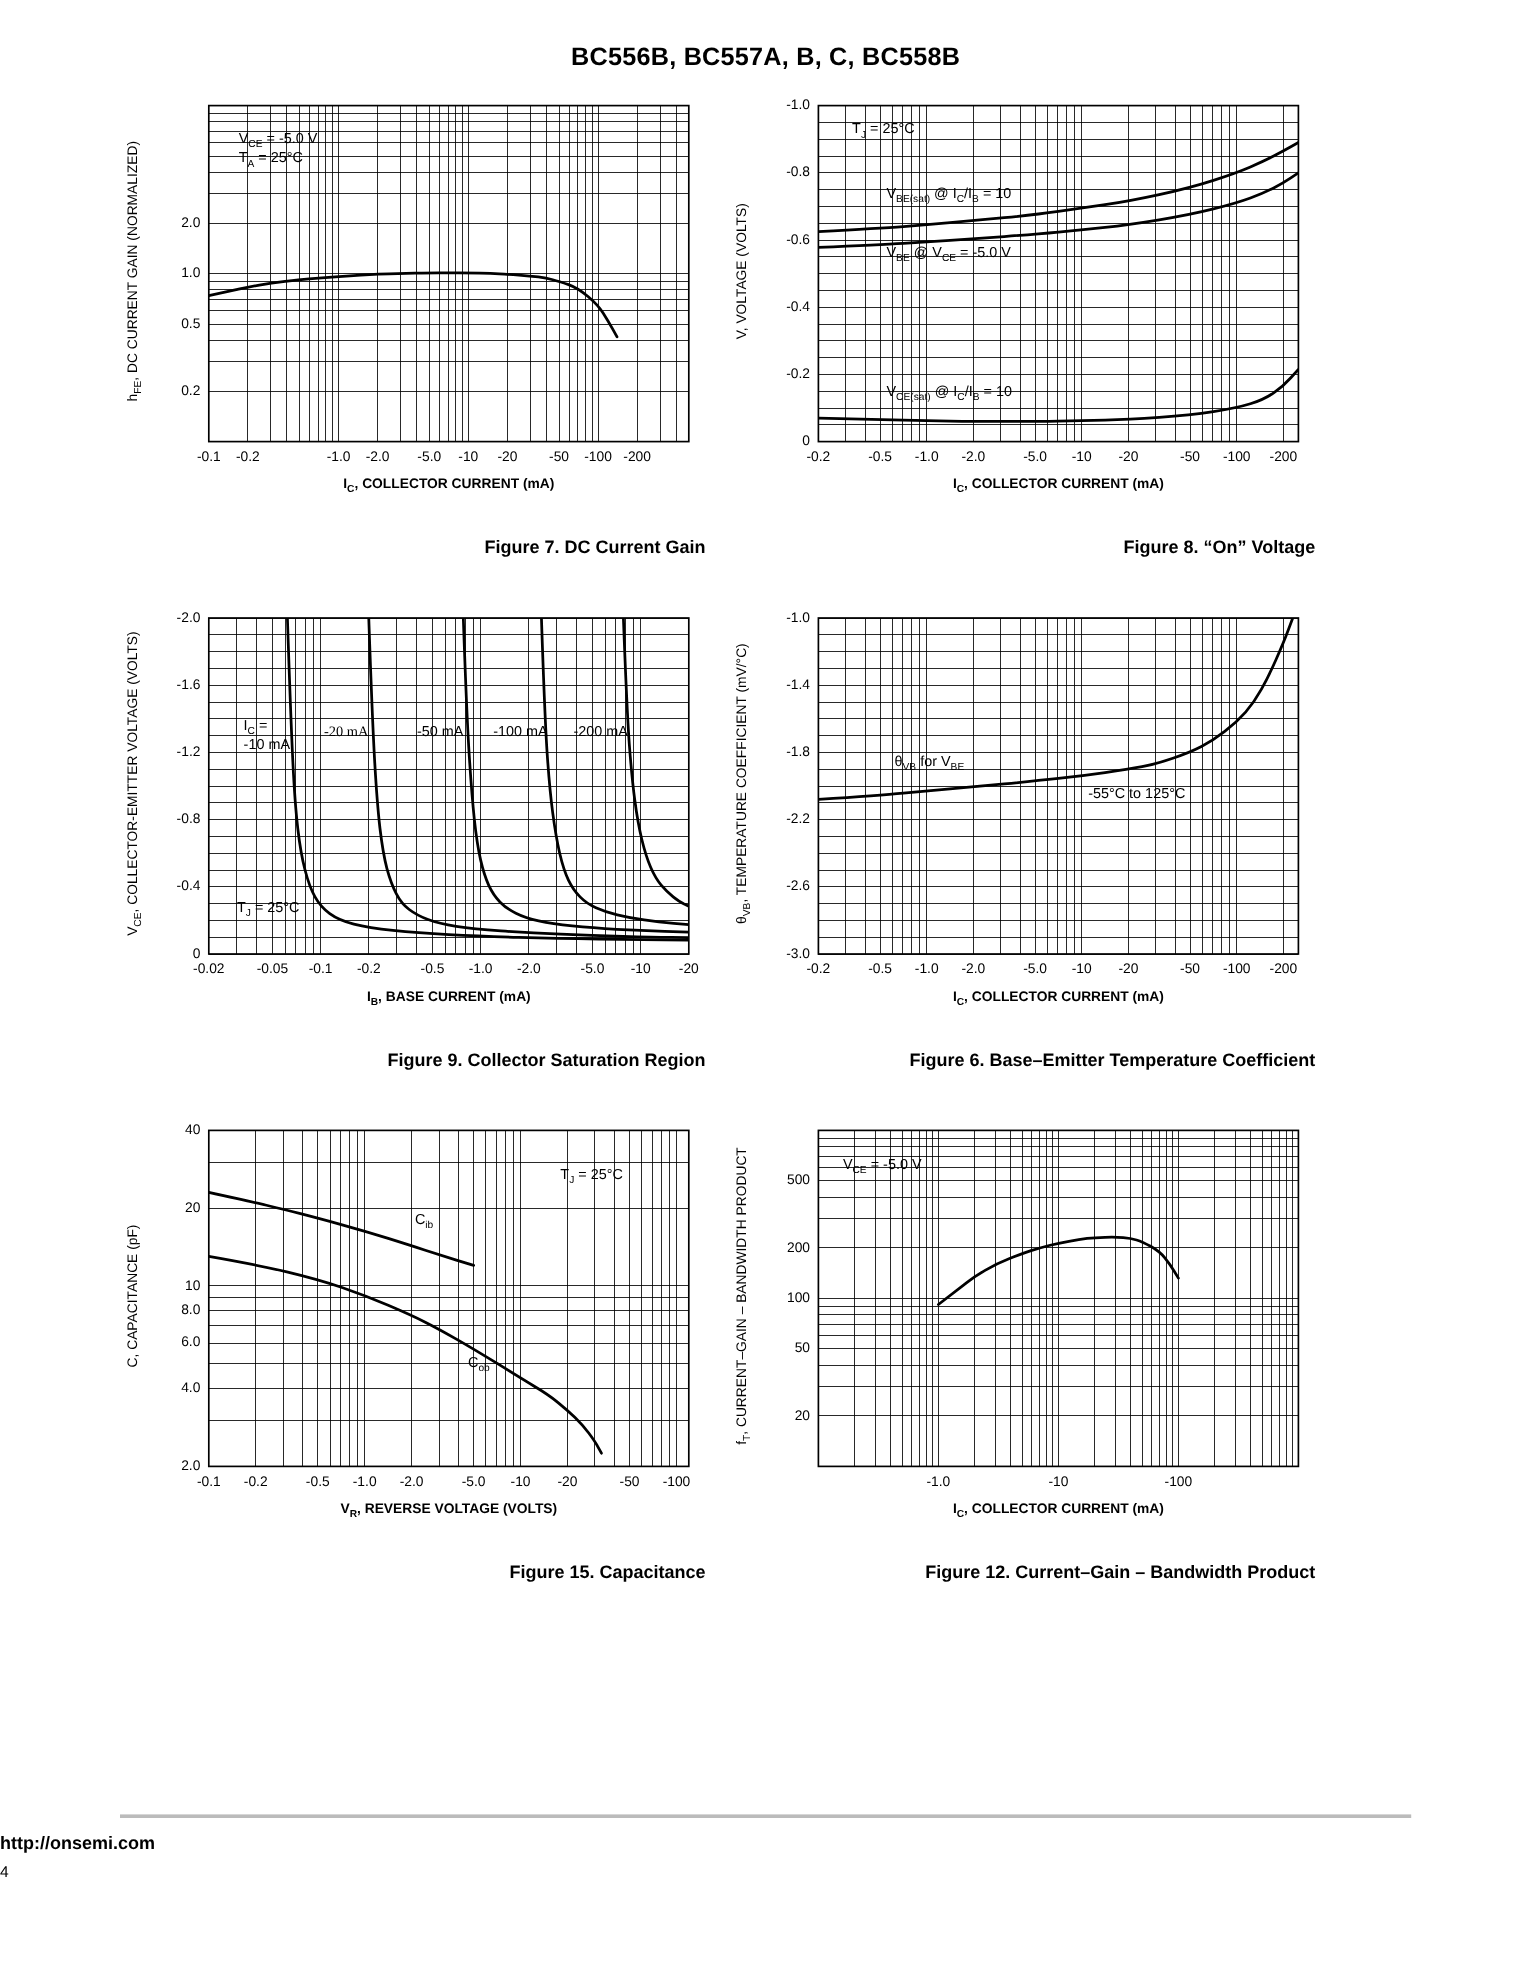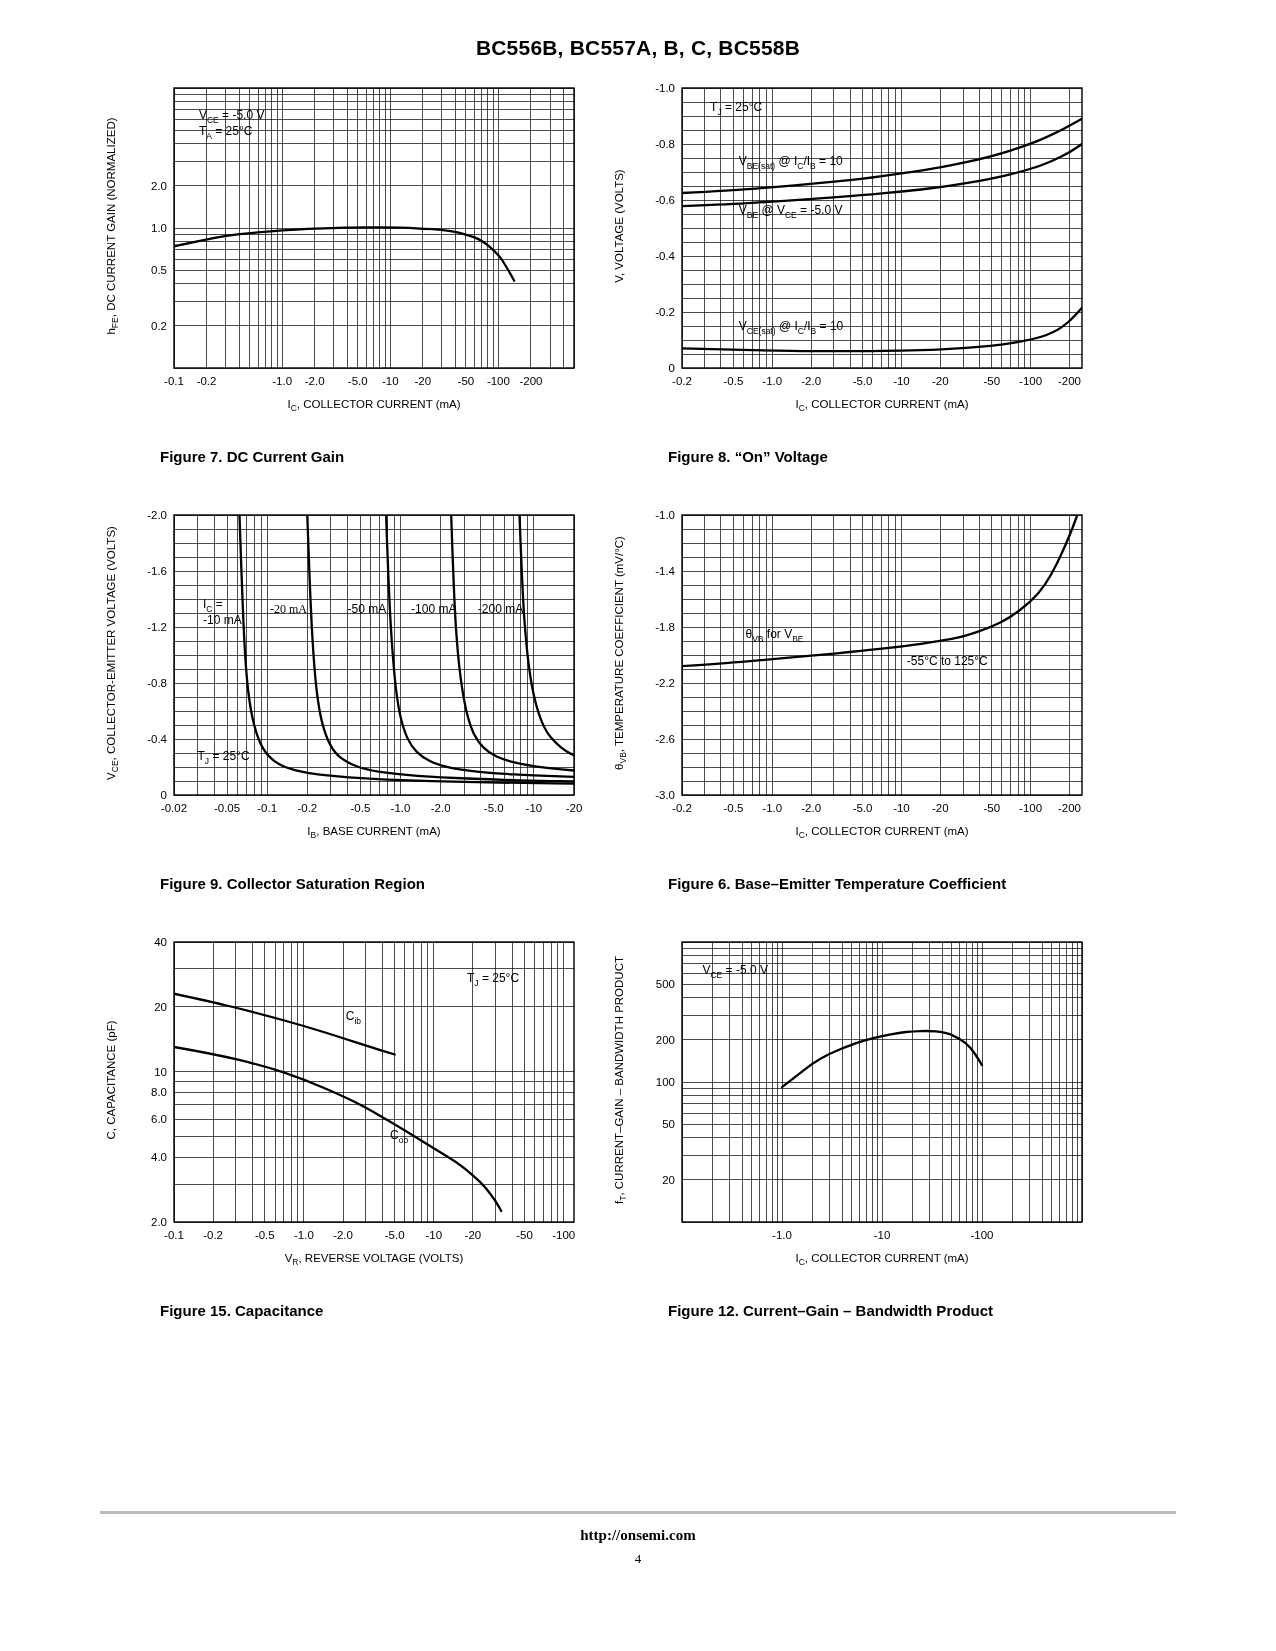--- a/index.html
+++ b/index.html
@@ -3,29 +3,29 @@
 <meta charset="utf-8">
 <style>
   *{margin:0;padding:0;box-sizing:border-box;}
   html,body{background:#fff;}
   .page{width:1276px;height:1651px;position:relative;background:#fff;color:#000;
         font-family:"Liberation Sans","DejaVu Sans",sans-serif;overflow:hidden;}
   .doc-title{padding-top:36px;text-align:center;font-size:21px;font-weight:bold;letter-spacing:.2px;}
   .doc-subtitle{margin-top:22px;text-align:center;font-size:17px;font-weight:bold;}
   .charts{display:grid;grid-template-columns:492px 492px;column-gap:16px;row-gap:42px;padding:20px 0 0 96px;}
   .chart{position:relative;}
-  .caption{text-align:left;font-weight:bold;font-size:15px;margin-top:24px;padding-left:64px;}
+  .caption{text-align:right;font-weight:bold;font-size:15px;margin-top:24px;padding-left:64px;}
   .xtick,.ytick{position:absolute;font-size:11.5px;white-space:nowrap;}
   .xtick{transform:translate(-50%,0);}
   .ytick{transform:translate(-100%,-50%);}
-  .xtitle{position:absolute;font-size:11.5px;transform:translate(-50%,0);white-space:nowrap;}
+  .xtitle{position:absolute;font-size:11.5px;transform:translate(-50%,0);white-space:nowrap;font-weight:bold;}
   .ytitle{position:absolute;font-size:11.5px;transform:rotate(-90deg);text-align:center;white-space:nowrap;}
   .anno{position:absolute;font-size:12px;line-height:1.3;white-space:pre-line;transform:translate(0,-50%);}
   sub{font-size:8.5px;line-height:0;}
-  .footer{position:absolute;left:0;right:0;bottom:84px;text-align:center;font-family:Liberation Serif, serif;}
+  .footer{position:absolute;left:0;right:0;bottom:84px;text-align:left;}
   .footer-rule{height:3px;background:#bbb;margin:0 100px 13px;}
   .footer-url{font-weight:bold;font-size:15px;}
   .footer-page{font-size:13px;margin-top:7px;}
 </style>
 </head>
 <body>
 
 <div class="page">
   <div class="doc-title">BC556B, BC557A, B, C, BC558B</div>
 

